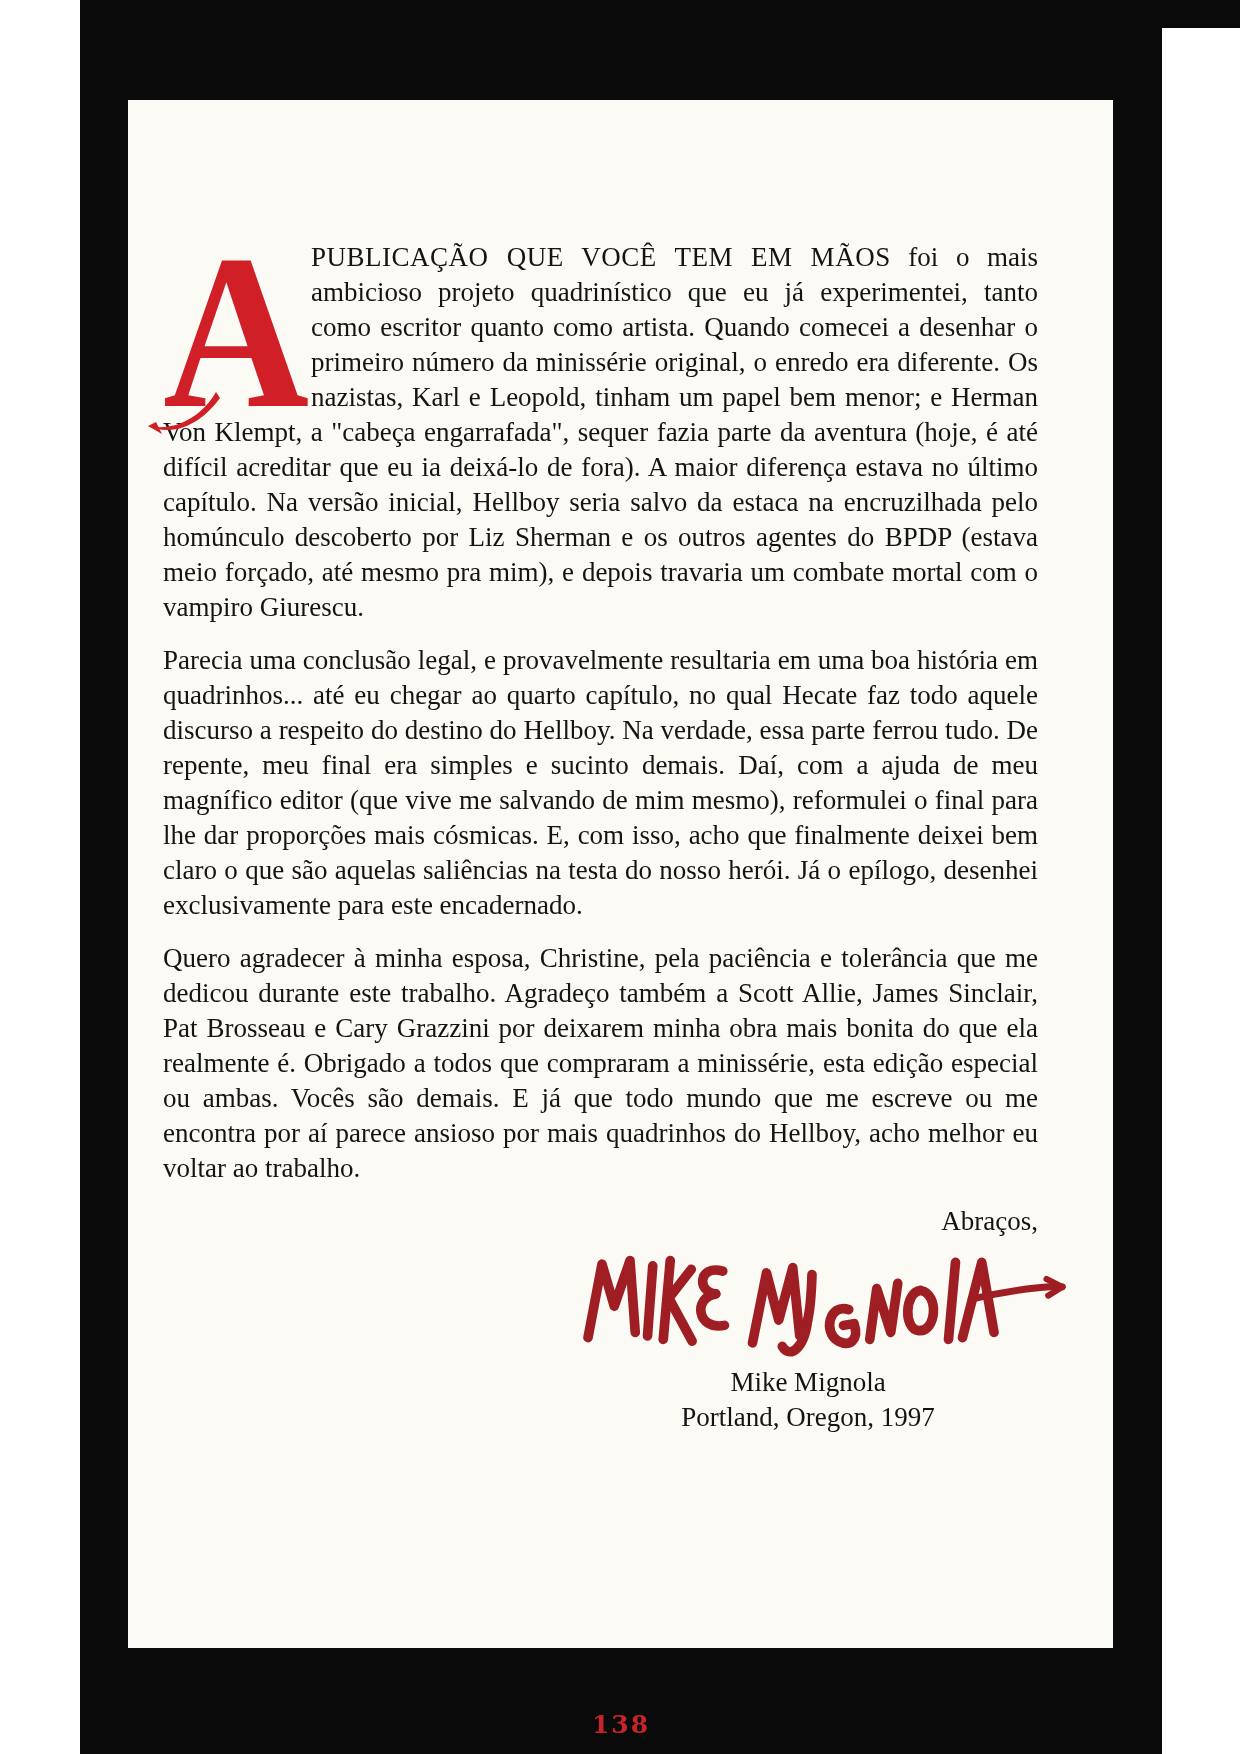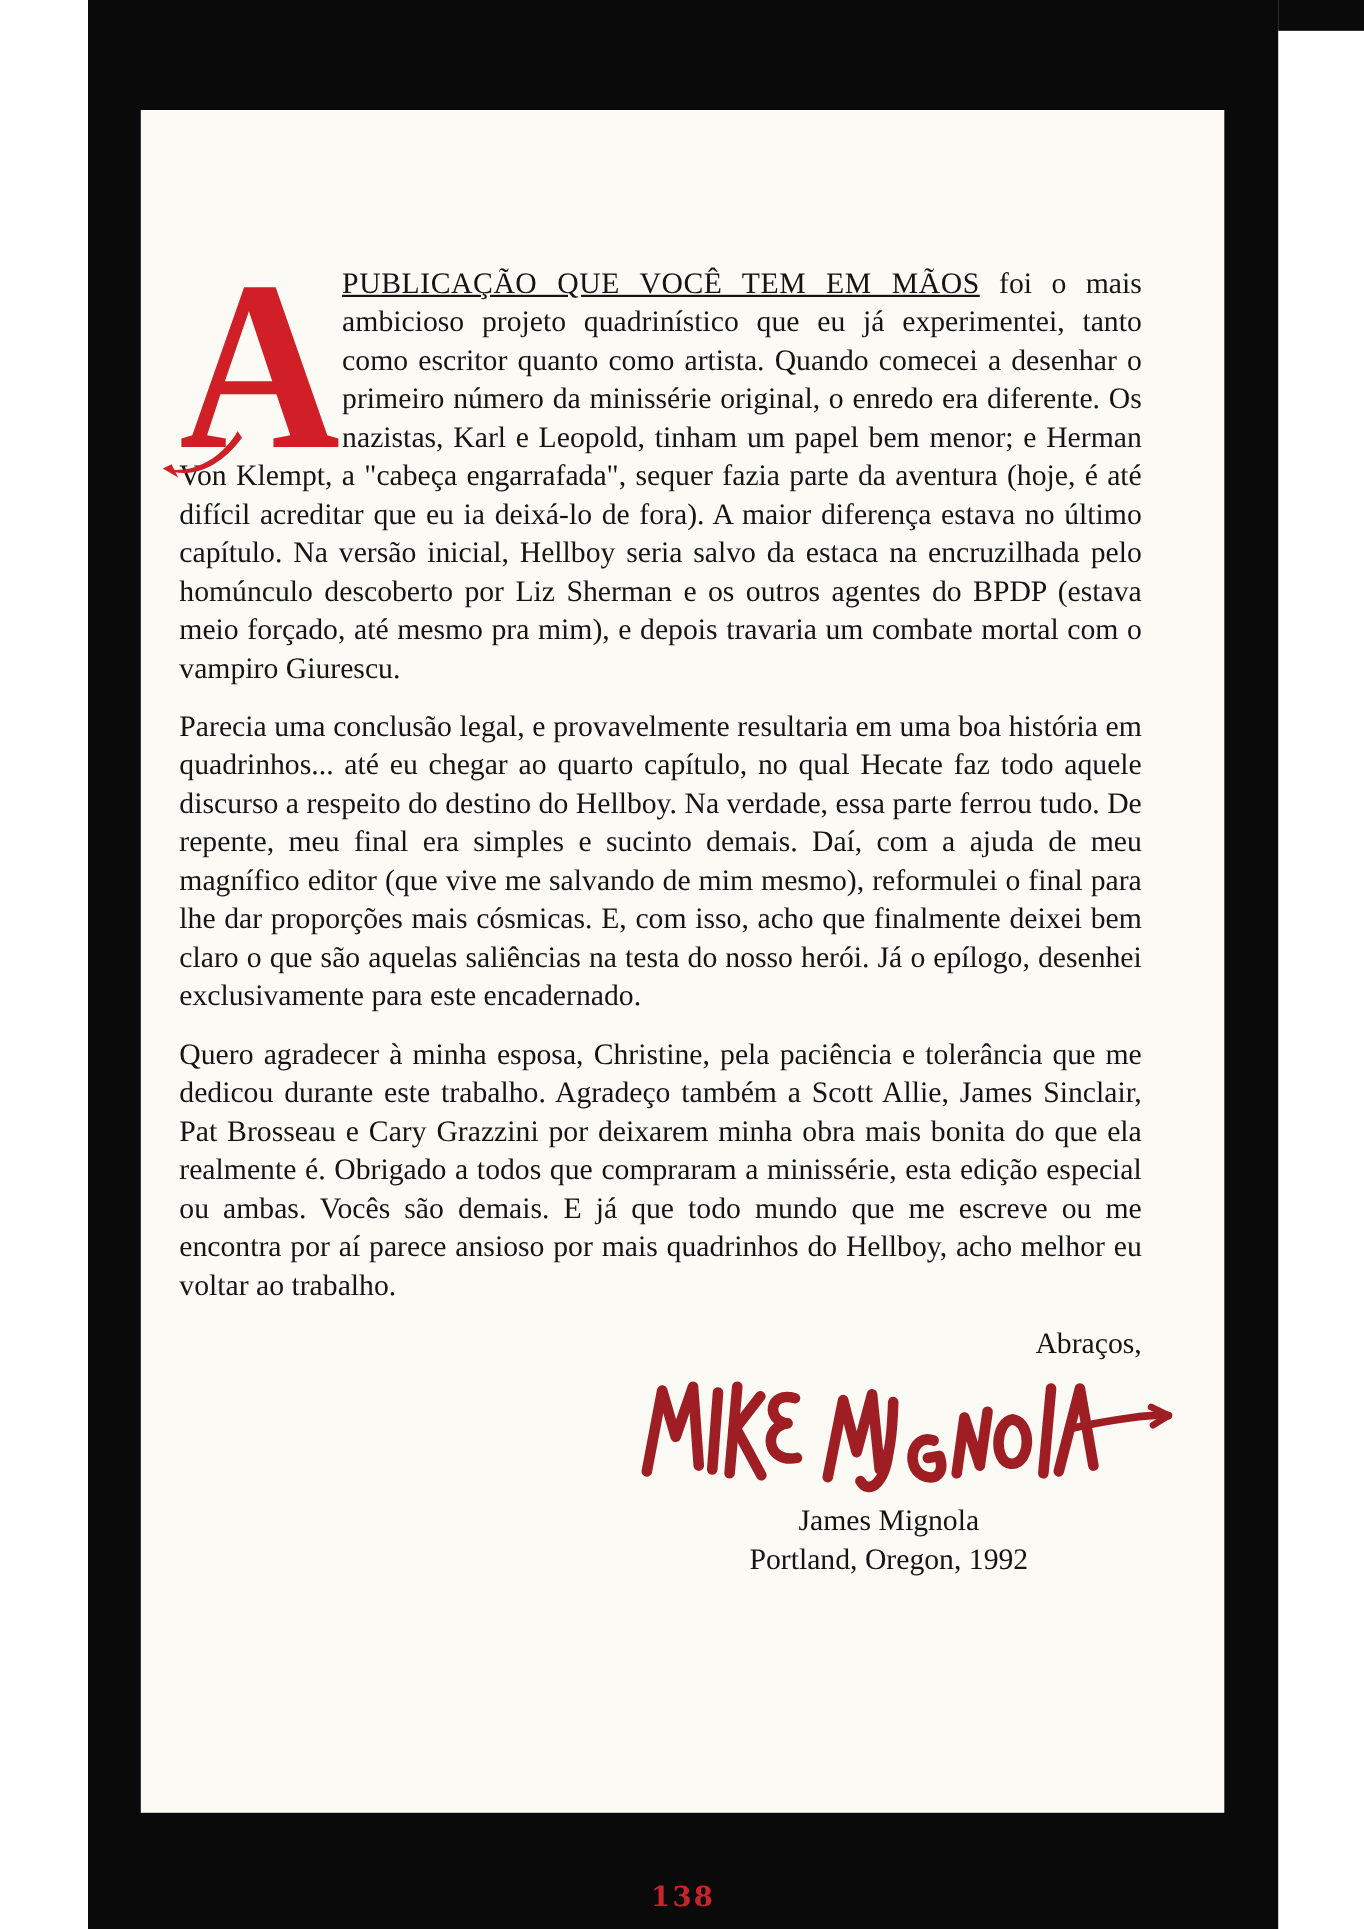--- a/index.html
+++ b/index.html
@@ -39,21 +39,21 @@
     font:bold 220px/1 "Liberation Serif", serif;
     color:#d01f26;
     transform:scaleX(0.92);
     transform-origin:left top;
     white-space:pre;
   }
   .dropcap-swash{
     position:absolute;left:-17px;top:150px;
     width:74px;height:46px;overflow:visible;
   }
-  .lead-caps{letter-spacing:0.5px;text-decoration:underline;}
+  .lead-caps{letter-spacing:0.5px;}
   .closing{
     margin:14px 0 0 547px !important;
     text-align:right;
   }
   .signature{
     display:block;
     margin:10px 0 0 418px;
     width:490px;height:116px;
     overflow:visible;
   }
@@ -123,22 +123,22 @@
 
             <path d="M436,100 L458,14 L472,94"></path>
 
             <path d="M446,56 C490,46 536,40 550,42" stroke-width="8"></path>
             <path d="M550,42 L532,33" stroke-width="7"></path>
             <path d="M550,42 L534,52" stroke-width="7"></path>
           </g>
         </svg>
 
         <div class="byline">
-          <div>James Mignola</div>
-          <div>Portland, Oregon, 1992</div>
+          <div>Mike Mignola</div>
+          <div>Portland, Oregon, 1997</div>
         </div>
 
       </div>
     </div>
 
     <div class="page-number">138</div>
   </div>
 
   <div class="plate-top-right"></div>
 </div>

